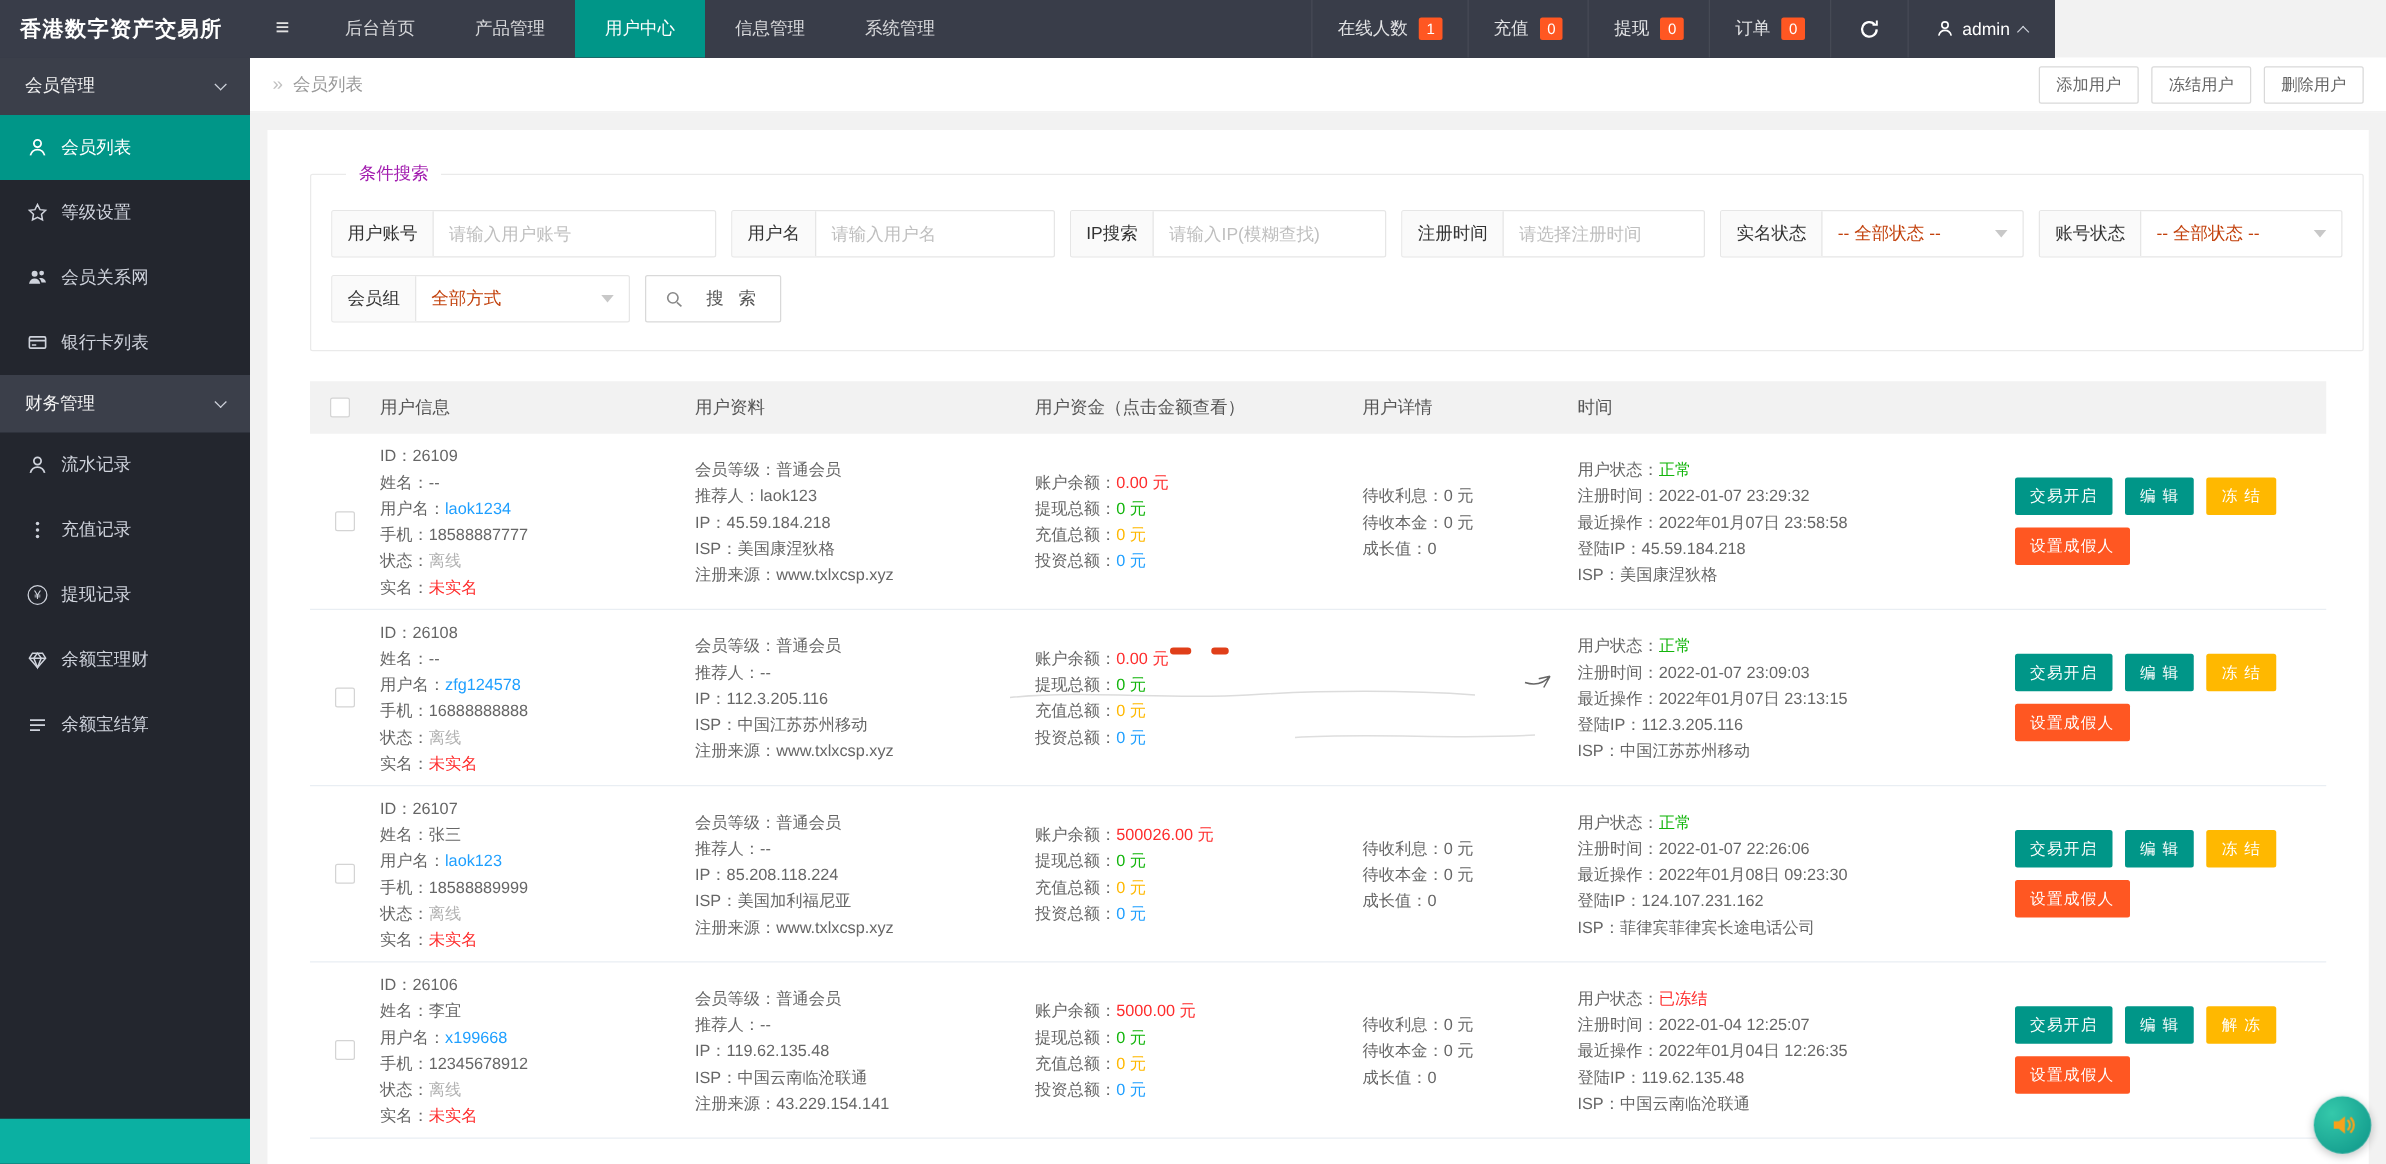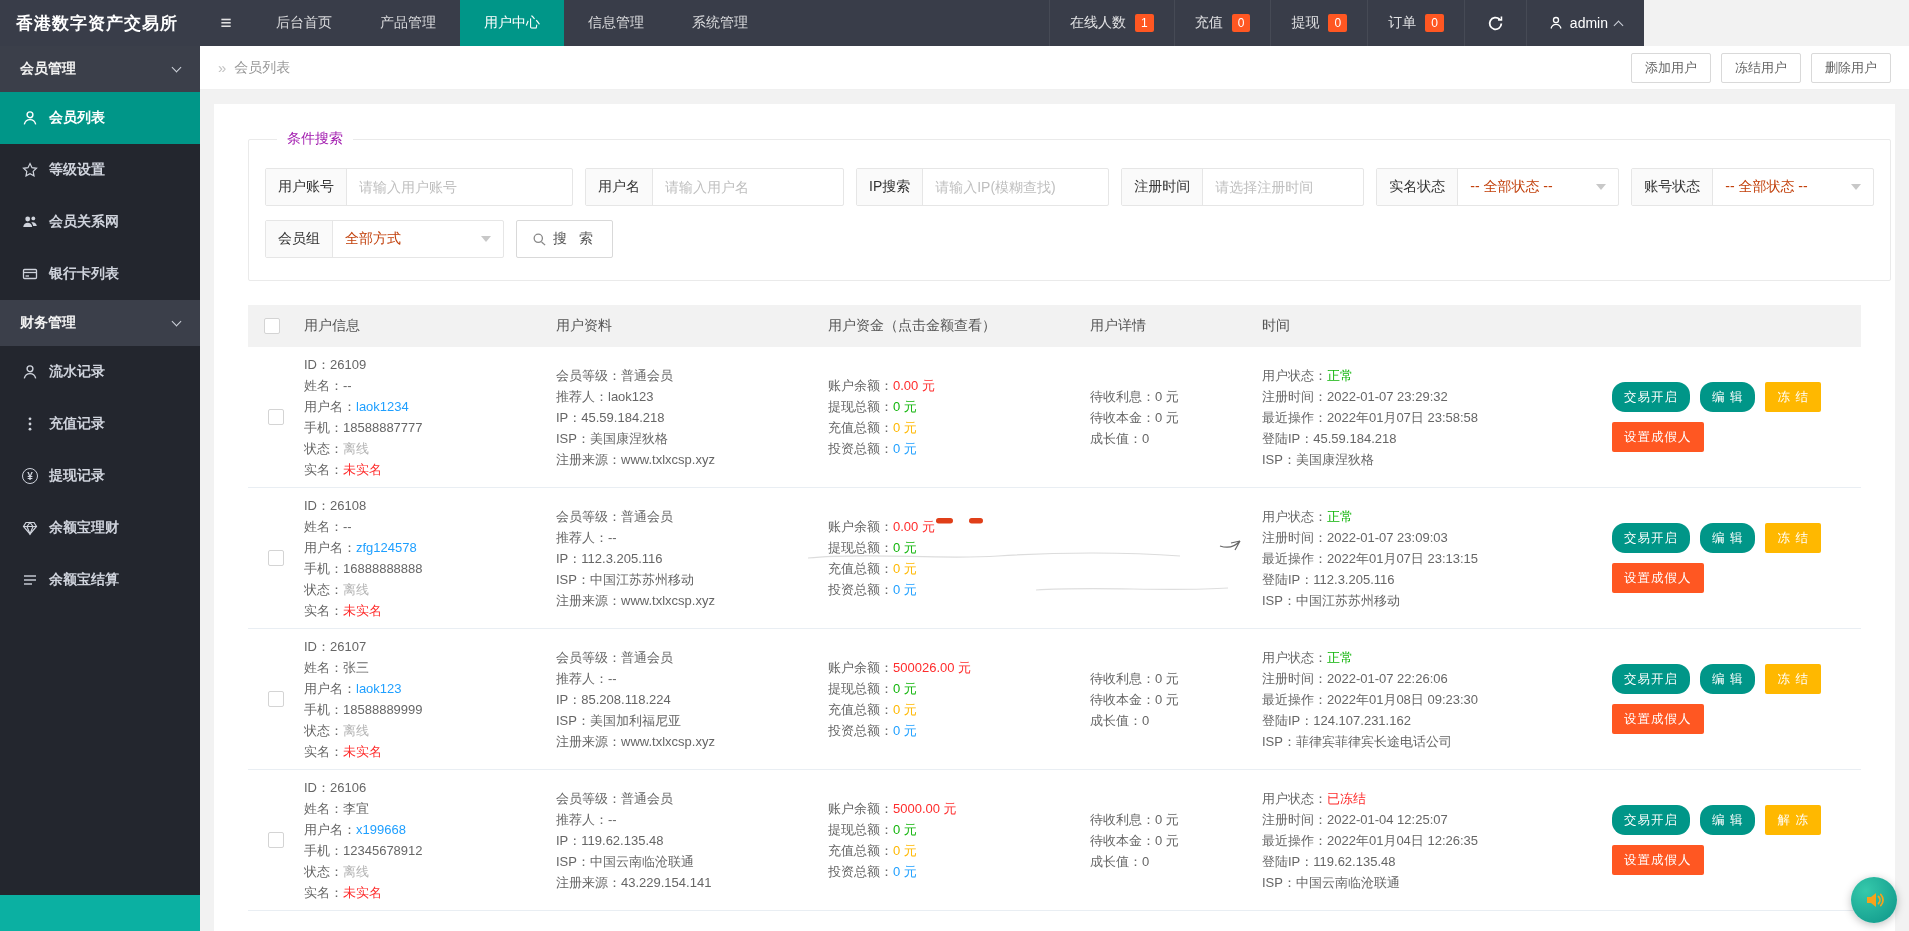--- a/index.html
+++ b/index.html
@@ -22,21 +22,21 @@
   .badge { background:#FF5722; color:#fff; font-size:12px; line-height:18px; padding:0 6px; border-radius:2px; }
   .icon-btn { display:flex; align-items:center; justify-content:center; padding:0 22px;
     border-left:1px solid rgba(255,255,255,.07); color:#fff; cursor:pointer; }
   .admin { display:flex; align-items:center; gap:7px; padding:0 22px;
     border-left:1px solid rgba(255,255,255,.07); color:#fff; font-size:14px; cursor:pointer; }
   .chev { display:inline-block; width:7px; height:7px; border:solid #cfd3dc; border-width:0 1.6px 1.6px 0; }
   .chev.up { transform:rotate(-135deg); margin-top:4px; }
   .chev.down { transform:rotate(45deg); margin-top:-4px; }
 
   
-  .sidebar { position:fixed; top:46px; left:0; bottom:0; width:200px; background:#23262E; z-index:15;font-weight:bold; }
+  .sidebar { position:fixed; top:46px; left:0; bottom:0; width:200px; background:#23262E; z-index:15; }
   .group-header { height:46px; background:#3B3F4A; color:#f2f2f2; display:flex; align-items:center;
     padding:0 20px; font-size:14px; position:relative; cursor:pointer; }
   .group-header .chev { position:absolute; right:20px; }
   .side-item { height:52px; display:flex; align-items:center; gap:11px; padding:0 22px;
     color:#cfd3dc; font-size:14px; cursor:pointer; }
   .side-item.active { background:#009688; color:#fff; }
   .side-item svg, .side-item .txt-ico { width:16px; height:16px; flex:0 0 16px; color:inherit; }
   .yen-circle { width:16px; height:16px; border:1.3px solid currentColor; border-radius:50%;
     display:flex; align-items:center; justify-content:center; font-size:10px; flex:0 0 16px; }
   .sidebar-footer { position:absolute; left:0; right:0; bottom:0; height:36px; background:#0bb0a2; }
@@ -59,21 +59,21 @@
   .ig { display:flex; height:38px; border:1px solid #e6e6e6; border-radius:2px; background:#fff; }
   .ig-label { background:#fafafa; border-right:1px solid #e6e6e6; display:flex; align-items:center;
     padding:0 12px; color:#333; font-size:14px; white-space:nowrap; }
   .ig input { border:0; outline:none; padding:0 12px; font-size:14px; color:#666; width:var(--w,180px); background:transparent; }
   .ig input::placeholder { color:#bfbfbf; }
   .ig-select { display:flex; align-items:center; justify-content:space-between; padding:0 12px;
     color:#c2410c; font-size:14px; width:var(--w,160px); cursor:pointer; }
   .caret { width:0; height:0; border-left:5px solid transparent; border-right:5px solid transparent;
     border-top:6px solid #c8c8c8; }
   .search-btn { height:38px; padding:0 15px; background:#fff; border:1px solid #d9d9d9; border-radius:2px;
-    color:#555; font-size:14px; display:flex; align-items:center; gap:6px; cursor:pointer; letter-spacing:4px; }
+    color:#555; font-size:14px; display:flex; align-items:center; gap:18px; cursor:pointer; letter-spacing:4px; }
 
   
   .row-grid { display:grid; grid-template-columns:48px 252px 272px 262px 172px 340px 1fr; }
   .thead { margin-top:24px; background:#f2f2f2; height:42px; align-items:center; color:#555; font-size:14px; }
   .th { padding-left:8px; }
   .cb-cell { display:flex; justify-content:center; align-items:center; }
   input[type=checkbox] { appearance:none; -webkit-appearance:none; width:16px; height:16px;
     border:1px solid #d4d4d4; border-radius:2px; background:#fff; cursor:pointer; }
   .table-row { min-height:141px; padding:7px 0; border-bottom:1px solid #e9eef3;
     position:relative; align-items:center; }
@@ -82,21 +82,21 @@
   .v.link { color:#1E9FFF; cursor:pointer; }
   .v.red { color:#fe2c2c; }
   .v.green { color:#13b50c; }
   .v.orange { color:#FFB800; }
   .v.blue { color:#1E9FFF; }
   .v.muted { color:#b3b3b3; }
   .cell-actions { display:flex; flex-direction:column; gap:10px; align-items:flex-start; padding-left:18px; }
   .action-line { display:flex; gap:10px; }
   .act { height:30px; padding:0 12px; border:0; border-radius:2px; color:#fff; font-size:12.5px;
     cursor:pointer; letter-spacing:1px; white-space:nowrap; }
-  .act.teal { background:#009688;border-radius:13px; }
+  .act.teal { background:#009688; }
   .act.yellow { background:#FFB800; }
   .act.redbtn { background:#FF5722; }
   .artifact { position:absolute; left:560px; top:12px; width:470px; height:110px; pointer-events:none; }
 
   
   .float-btn { position:fixed; right:12px; bottom:8px; width:46px; height:46px; border-radius:50%;
     background:radial-gradient(circle at 32% 30%, #35c9ab, #0d9488); box-shadow:0 2px 8px rgba(0,0,0,.25);
     display:flex; align-items:center; justify-content:center; cursor:pointer; z-index:30; }
 </style>
 </head>

